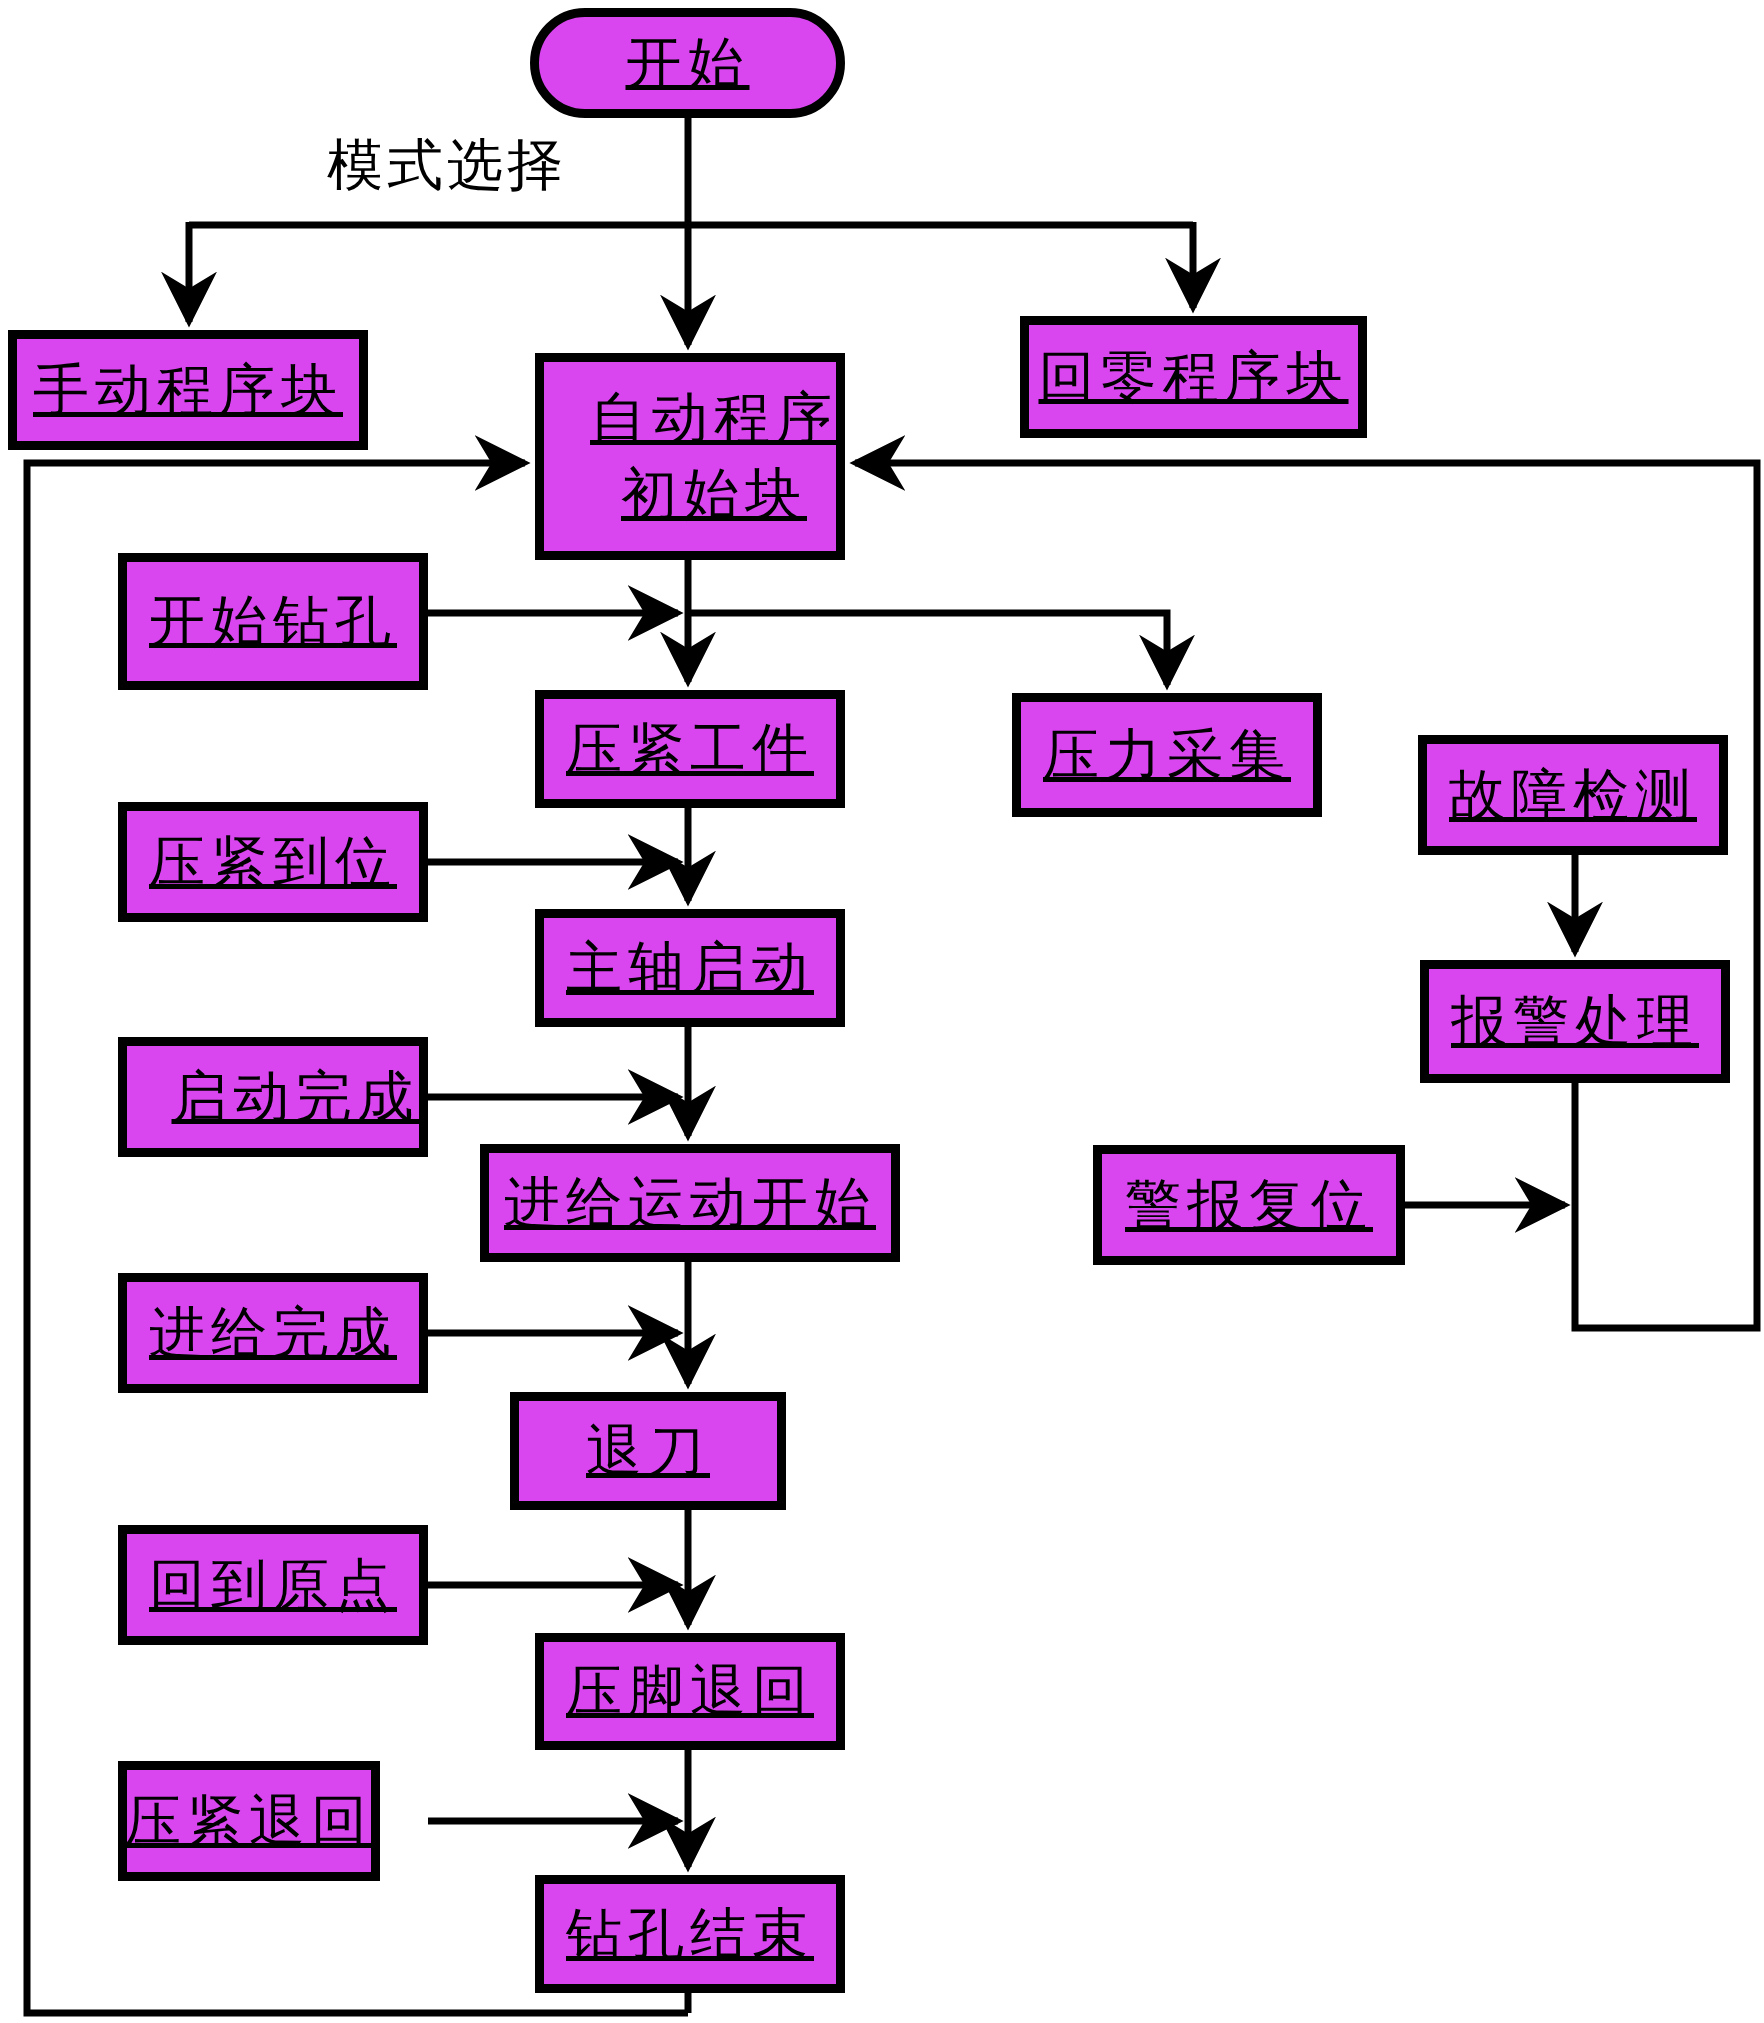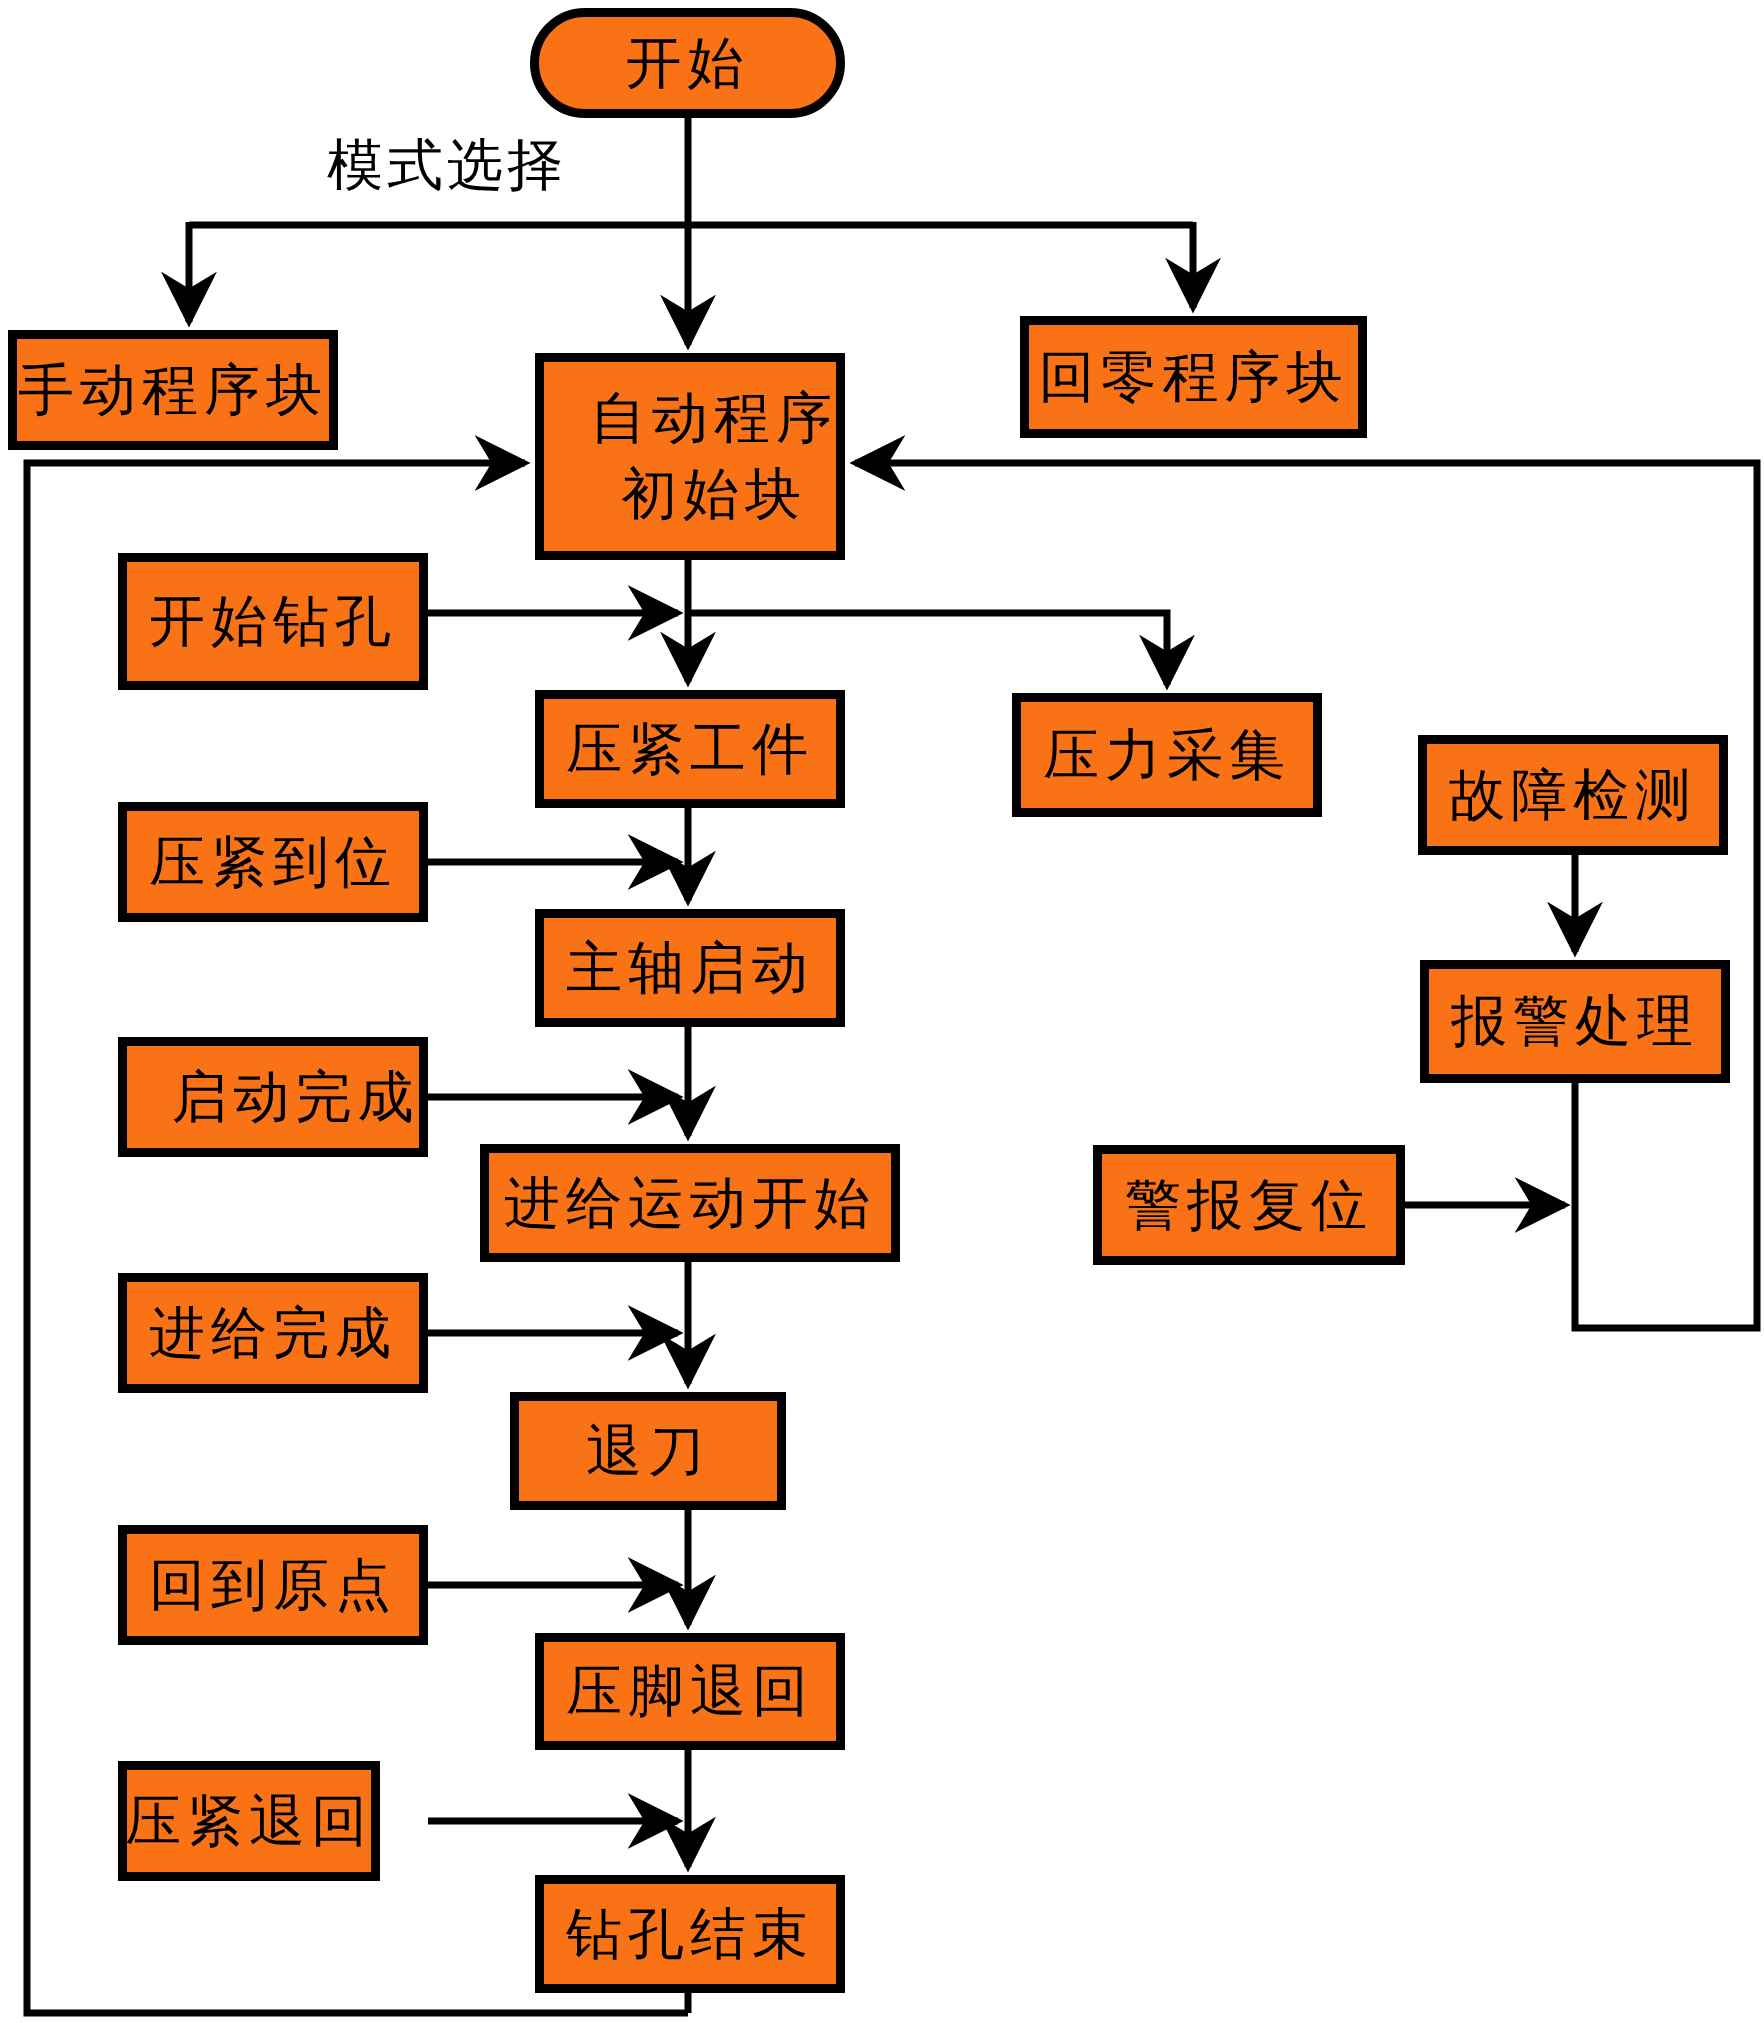--- a/index.html
+++ b/index.html
@@ -8,28 +8,29 @@
     width:1764px;height:2023px;
     background:#ffffff;
     font-family:"Liberation Serif","DejaVu Serif",serif;
     color:#000;
     overflow:hidden;
   }
   #edges{position:absolute;left:0;top:0;width:1764px;height:2023px;}
   .node{
     position:absolute;
     border:9px solid #000;
-    background:#f97316;
+    background:#d946ef;
     display:flex;align-items:center;justify-content:center;
     text-align:center;
     font-size:56px;
     line-height:1.15;
     letter-spacing:6px;
     box-sizing:border-box;
     white-space:nowrap;
+    text-decoration:underline;
   }
   .terminator{border-radius:60px;}
   .freelabel{
     position:absolute;
     font-size:56px;
     letter-spacing:4px;
     white-space:nowrap;
   }
   .twolines{flex-direction:column;line-height:1.35;}
 </style>
@@ -74,21 +75,21 @@
       <line x1="1405" y1="1205" x2="1565" y2="1205" marker-end="url(#arr)"></line>
 
       <polyline points="1575,1083 1575,1328 1757,1328 1757,463 855,463" marker-end="url(#arr)"></polyline>
     </g>
   </svg>
 
   <div class="freelabel" style="left:327px;top:128px;">模式选择</div>
 
   <div class="node terminator" style="left:530px;top:8px;width:315px;height:110px;">开始</div>
 
-  <div class="node" style="left:8px;top:330px;width:330px;height:120px;">手动程序块</div>
+  <div class="node" style="left:8px;top:330px;width:360px;height:120px;">手动程序块</div>
   <div class="node" style="left:1020px;top:316px;width:347px;height:122px;">回零程序块</div>
 
   <div class="node twolines" style="left:535px;top:353px;width:310px;height:207px;padding-left:48px;">
     <div>自动程序</div>
     <div>初始块</div>
   </div>
 
   <div class="node" style="left:118px;top:553px;width:310px;height:137px;">开始钻孔</div>
   <div class="node" style="left:118px;top:802px;width:310px;height:120px;">压紧到位</div>
   <div class="node" style="left:118px;top:1037px;width:310px;height:120px;padding-left:45px;">启动完成</div>

